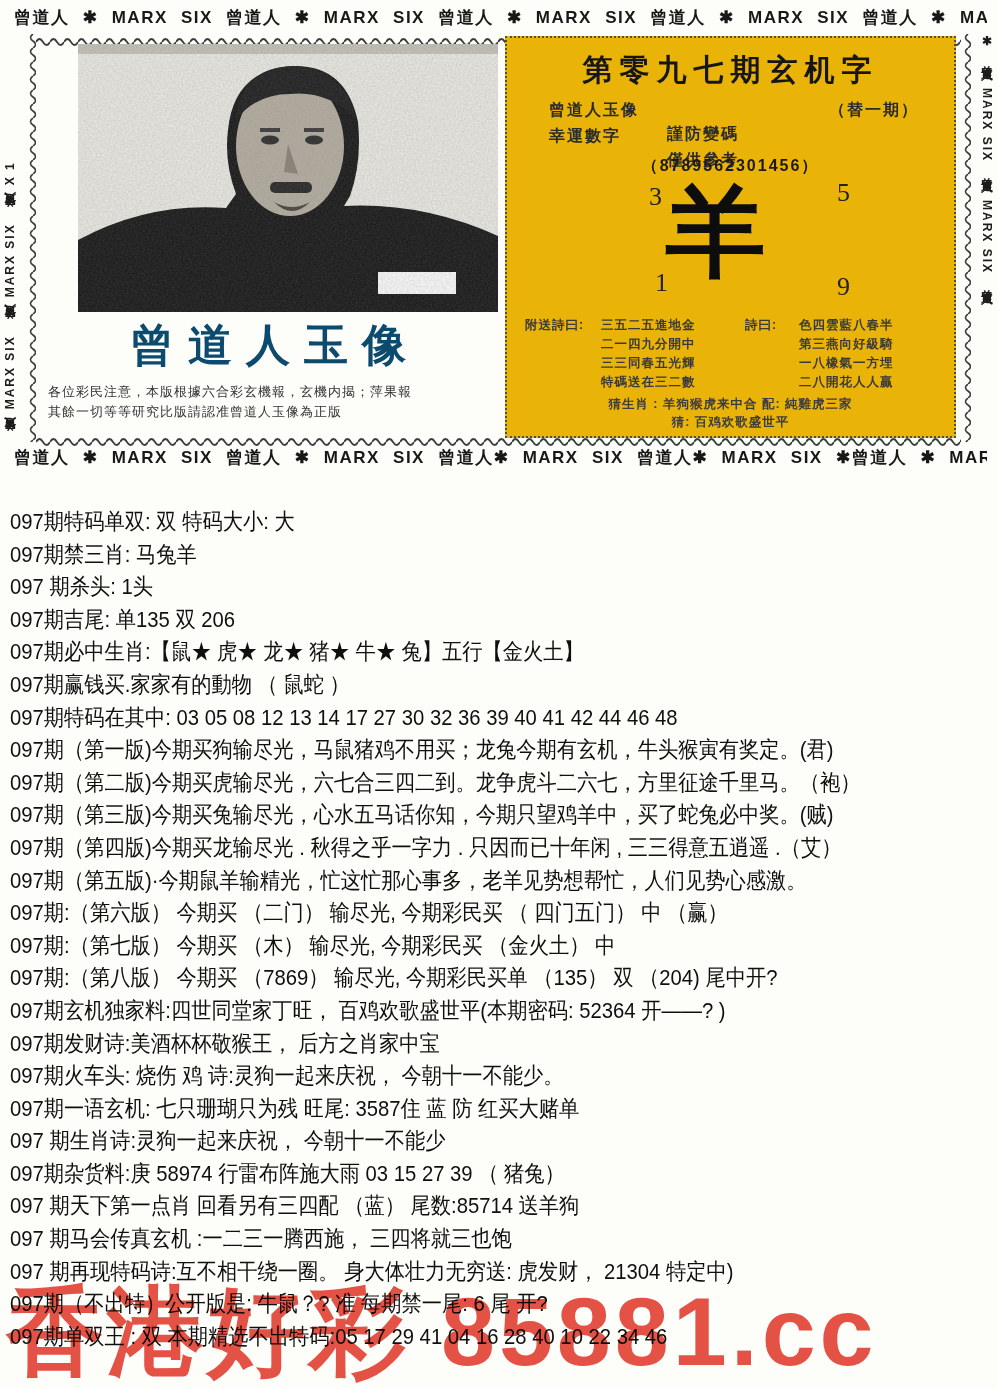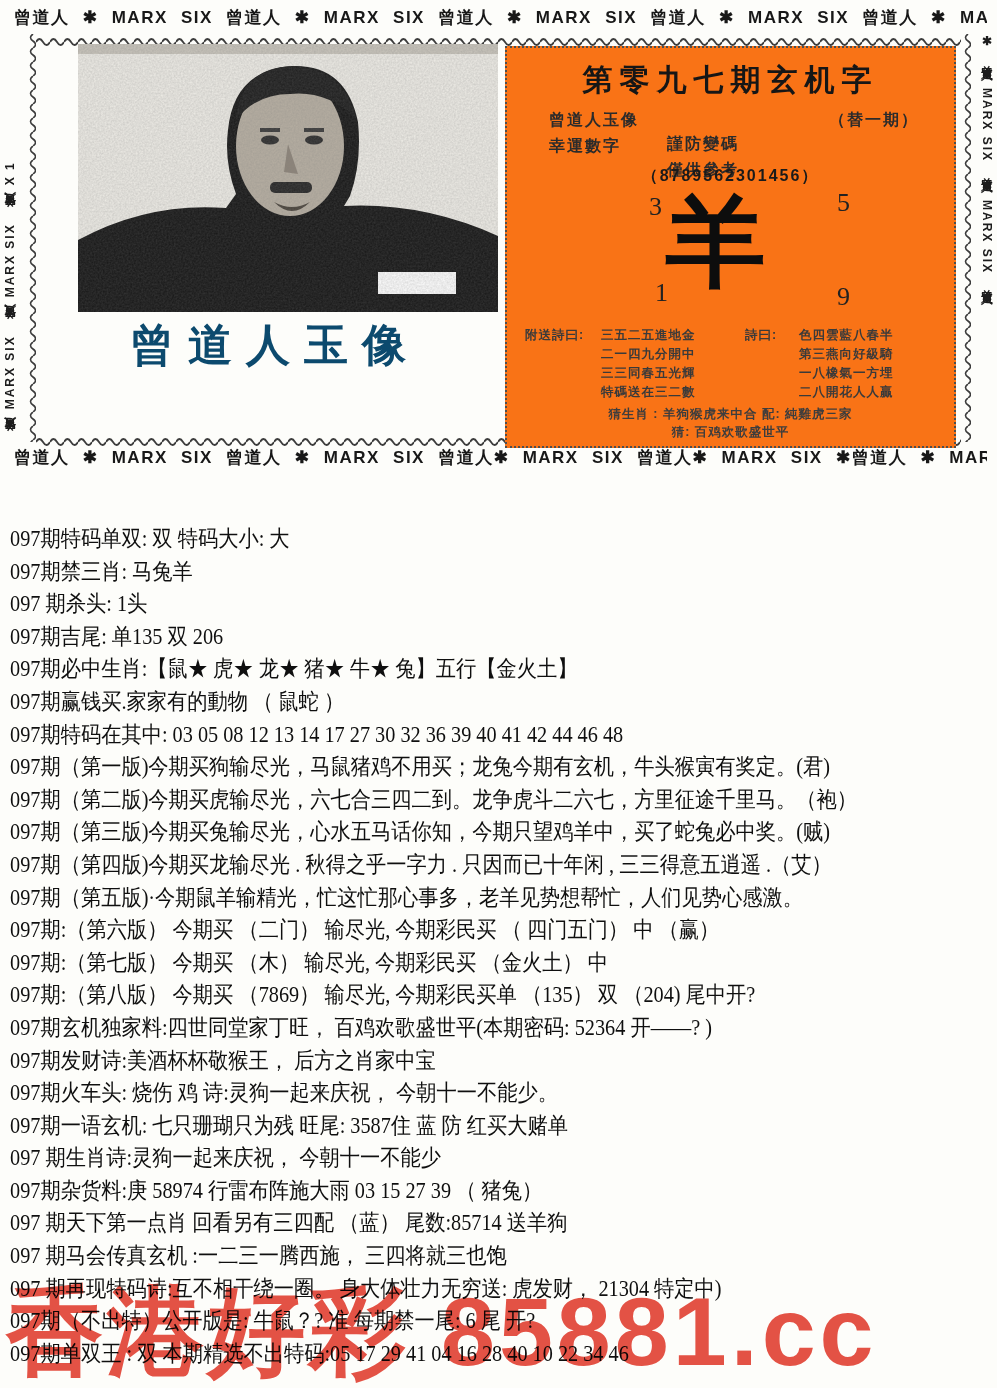--- a/index.html
+++ b/index.html
@@ -25,22 +25,22 @@
   .wave-h.bottom{top:432px;}
 
   
   .portrait{position:absolute;left:78px;top:44px;width:420px;height:268px;}
   .caption{position:absolute;left:60px;top:316px;width:430px;text-align:center;
            font-family:"Liberation Serif",serif;font-size:44px;font-weight:bold;letter-spacing:14px;color:#0c4a6e;}
   .photo-note{position:absolute;left:48px;top:382px;width:460px;font-size:13px;line-height:20px;
               color:#333;letter-spacing:1px;}
 
   
-  .mystery-box{position:absolute;left:505px;top:46px;width:447px;height:398px;
-               border:2px dotted #4e4e4e;background:#f97316;}
+  .mystery-box{position:absolute;left:505px;top:36px;width:447px;height:398px;
+               border:2px dotted #4e4e4e;background:#eab308;}
   .mb-title{position:absolute;top:12px;left:0;right:0;text-align:center;
             font-family:"Liberation Serif",serif;font-size:30px;font-weight:bold;letter-spacing:7px;color:#161616;}
   .mb-row{position:absolute;left:0;right:0;font-size:16px;font-weight:bold;color:#2b2b2b;letter-spacing:2px;}
   .mb-row .a{position:absolute;left:42px;}
   .mb-row .b{position:absolute;left:160px;margin-top:24px;}
   .mb-row .c{position:absolute;left:322px;}
   .mb-digits{position:absolute;top:118px;left:0;right:0;text-align:center;
              font-size:16px;font-weight:bold;letter-spacing:2px;color:#1a1a1a;}
   .mb-zodiac{position:absolute;top:138px;left:0;right:0;height:130px;}
   .zchar{position:absolute;left:0;right:30px;top:2px;text-align:center;
@@ -53,21 +53,21 @@
   .poem-label-l{position:absolute;left:18px;top:0;}
   .poem-col-l{position:absolute;left:94px;top:0;}
   .poem-label-r{position:absolute;left:238px;top:0;}
   .poem-col-r{position:absolute;left:292px;top:0;}
   .mb-guess{position:absolute;left:0;right:0;text-align:center;font-size:12.5px;font-weight:bold;
             color:#3d3d3d;letter-spacing:1px;}
   .mb-guess.g1{top:358px;}
   .mb-guess.g2{top:376px;}
 
   
-  .tips{position:absolute;left:10px;top:523px;width:987px;font-family:Liberation Serif, serif;}
+  .tips{position:absolute;left:10px;top:506px;width:987px;}
   .tip-line{height:32.6px;line-height:32.6px;font-size:22.5px;color:#0f0f0f;white-space:nowrap;
             transform:scaleX(0.9);transform-origin:left center;letter-spacing:0px;}
 
   
   .watermark{position:absolute;left:6px;top:1268px;font-size:97px;font-weight:bold;white-space:nowrap;
              color:#e23a2c;opacity:0.88;mix-blend-mode:multiply;letter-spacing:4px;
              font-family:"Liberation Sans",sans-serif;}
 </style>
 </head>
 <body>
@@ -127,20 +127,24 @@
       <rect x="182" y="84" width="20" height="4" fill="#3a3a3a"></rect>
       <rect x="226" y="84" width="20" height="4" fill="#3a3a3a"></rect>
       <path d="M210 100 L206 128 L220 130 Z" fill="#8e857a"></path>
       <rect x="192" y="138" width="42" height="11" rx="5" fill="#262626"></rect>
       <path d="M196 158 Q214 168 232 158 Q214 176 196 158 Z" fill="#4a443c"></path>
       <rect x="300" y="228" width="78" height="22" fill="#ffffff"></rect>
       <rect width="420" height="268" filter="url(#grain)" opacity="0.35"></rect>
     </svg>
   </div>
   <div class="caption">曾道人玉像</div>
+  <div class="photo-note">
+    <div>各位彩民注意，本版根據六合彩玄機報，玄機内揭；萍果報</div>
+    <div>其餘一切等等研究比版請認准曾道人玉像為正版</div>
+  </div>
 
   <div class="mystery-box">
     <div class="mb-title">第零九七期玄机字</div>
     <div class="mb-row" style="top:62px;">
       <span class="a">曾道人玉像</span>
       <span class="b">謹防變碼</span>
       <span class="c">（替一期）</span>
     </div>
     <div class="mb-row" style="top:88px;">
       <span class="a">幸運數字</span>

